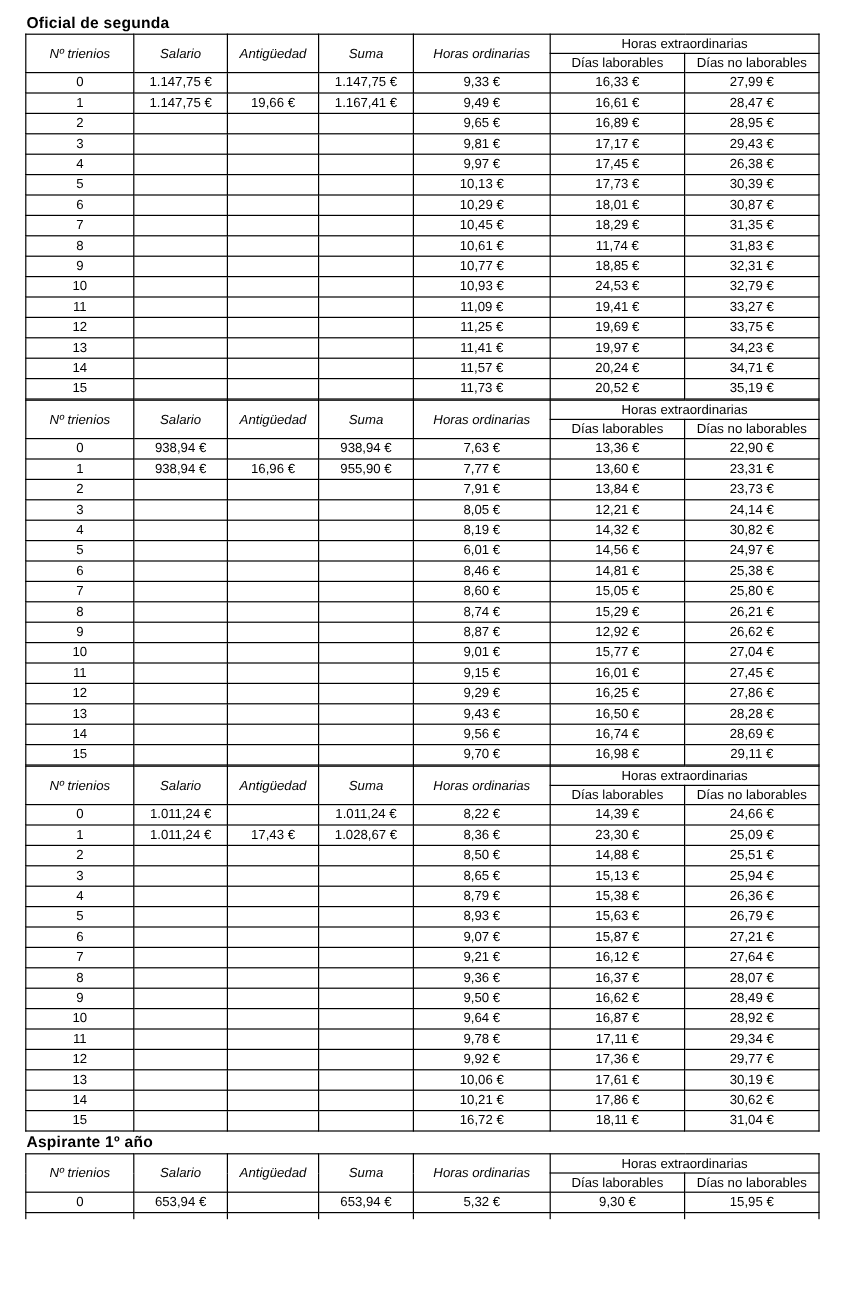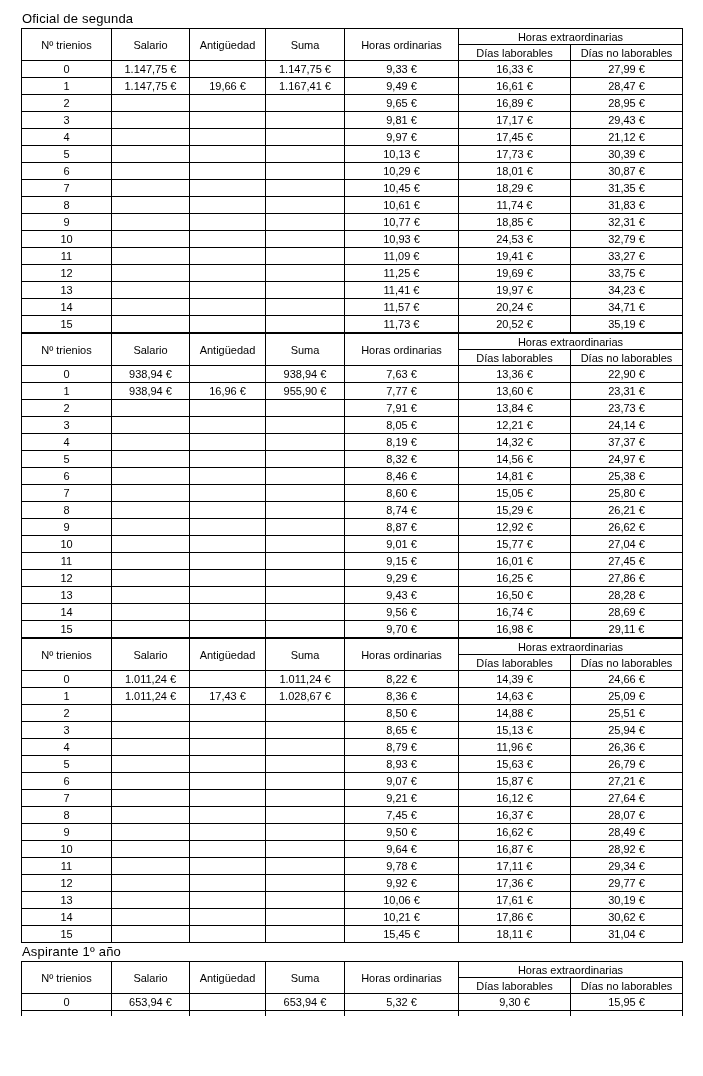--- a/index.html
+++ b/index.html
@@ -16,21 +16,21 @@
     box-sizing: border-box;
     width: 703px;
     height: 1076px;
     padding: 10px 20px 0 21px;
     font-family: "Liberation Sans", sans-serif;
     color: #000000;
     background: #ffffff;
   }
   .section-title {
     font-size: 13px;
-    font-weight: normal;
+    font-weight: bold;
     line-height: 16px;
     margin: 1px 0 1px 1px;
     letter-spacing: 0.2px;
   }
   table.salary-table {
     border-collapse: collapse;
     table-layout: fixed;
     width: 661px;
   }
   table.salary-table th,
@@ -42,20 +42,21 @@
     vertical-align: middle;
     padding: 0;
     overflow: hidden;
     white-space: nowrap;
   }
   table.salary-table thead th {
     height: 15px;
   }
   table.salary-table thead tr.group-row th.span-col {
     height: 31px;
+    font-style: italic;
   }
   table.salary-table tbody td {
     height: 16px;
   }
   
   table.salary-table tbody tr.stub-row td {
     height: 5px;
     border-bottom: none;
   }
   .col-trienios   { width: 90px; }
@@ -134,21 +135,21 @@
             <td>17,17 €</td>
             <td>29,43 €</td>
           </tr>
           <tr>
             <td>4</td>
             <td></td>
             <td></td>
             <td></td>
             <td>9,97 €</td>
             <td>17,45 €</td>
-            <td>21,12 €</td>
+            <td>26,38 €</td>
           </tr>
           <tr>
             <td>5</td>
             <td></td>
             <td></td>
             <td></td>
             <td>10,13 €</td>
             <td>17,73 €</td>
             <td>30,39 €</td>
           </tr>
@@ -308,28 +309,28 @@
             <td>12,21 €</td>
             <td>24,14 €</td>
           </tr>
           <tr>
             <td>4</td>
             <td></td>
             <td></td>
             <td></td>
             <td>8,19 €</td>
             <td>14,32 €</td>
-            <td>37,37 €</td>
+            <td>30,82 €</td>
           </tr>
           <tr>
             <td>5</td>
             <td></td>
             <td></td>
             <td></td>
-            <td>8,32 €</td>
+            <td>6,01 €</td>
             <td>14,56 €</td>
             <td>24,97 €</td>
           </tr>
           <tr>
             <td>6</td>
             <td></td>
             <td></td>
             <td></td>
             <td>8,46 €</td>
             <td>14,81 €</td>
@@ -454,21 +455,21 @@
             <td>8,22 €</td>
             <td>14,39 €</td>
             <td>24,66 €</td>
           </tr>
           <tr>
             <td>1</td>
             <td>1.011,24 €</td>
             <td>17,43 €</td>
             <td>1.028,67 €</td>
             <td>8,36 €</td>
-            <td>14,63 €</td>
+            <td>23,30 €</td>
             <td>25,09 €</td>
           </tr>
           <tr>
             <td>2</td>
             <td></td>
             <td></td>
             <td></td>
             <td>8,50 €</td>
             <td>14,88 €</td>
             <td>25,51 €</td>
@@ -481,21 +482,21 @@
             <td>8,65 €</td>
             <td>15,13 €</td>
             <td>25,94 €</td>
           </tr>
           <tr>
             <td>4</td>
             <td></td>
             <td></td>
             <td></td>
             <td>8,79 €</td>
-            <td>11,96 €</td>
+            <td>15,38 €</td>
             <td>26,36 €</td>
           </tr>
           <tr>
             <td>5</td>
             <td></td>
             <td></td>
             <td></td>
             <td>8,93 €</td>
             <td>15,63 €</td>
             <td>26,79 €</td>
@@ -516,21 +517,21 @@
             <td></td>
             <td>9,21 €</td>
             <td>16,12 €</td>
             <td>27,64 €</td>
           </tr>
           <tr>
             <td>8</td>
             <td></td>
             <td></td>
             <td></td>
-            <td>7,45 €</td>
+            <td>9,36 €</td>
             <td>16,37 €</td>
             <td>28,07 €</td>
           </tr>
           <tr>
             <td>9</td>
             <td></td>
             <td></td>
             <td></td>
             <td>9,50 €</td>
             <td>16,62 €</td>
@@ -579,21 +580,21 @@
             <td></td>
             <td>10,21 €</td>
             <td>17,86 €</td>
             <td>30,62 €</td>
           </tr>
           <tr>
             <td>15</td>
             <td></td>
             <td></td>
             <td></td>
-            <td>15,45 €</td>
+            <td>16,72 €</td>
             <td>18,11 €</td>
             <td>31,04 €</td>
           </tr>
         </tbody>
     </table>
   </div>
 
   <div class="section">
     <div class="section-title">Aspirante 1º año</div>
     <table class="salary-table">

